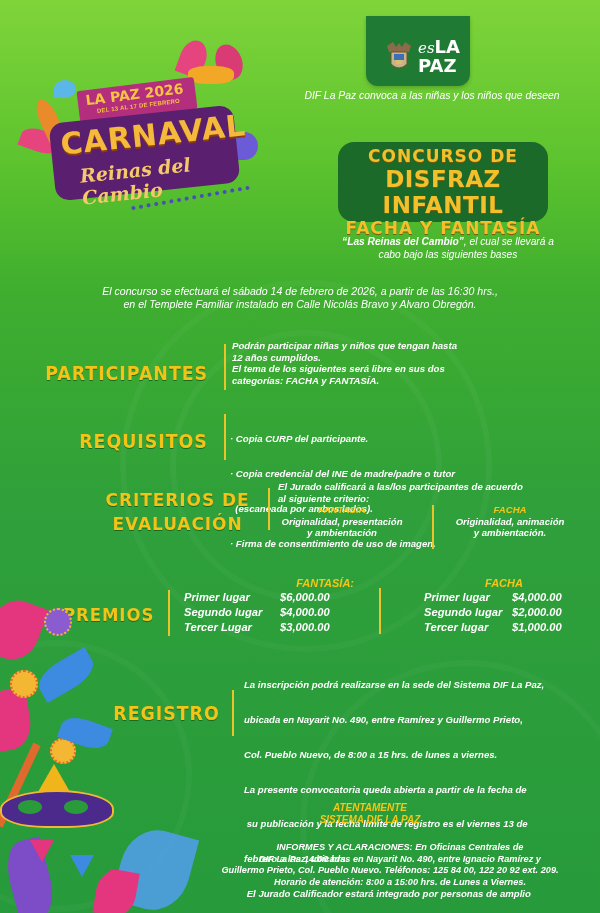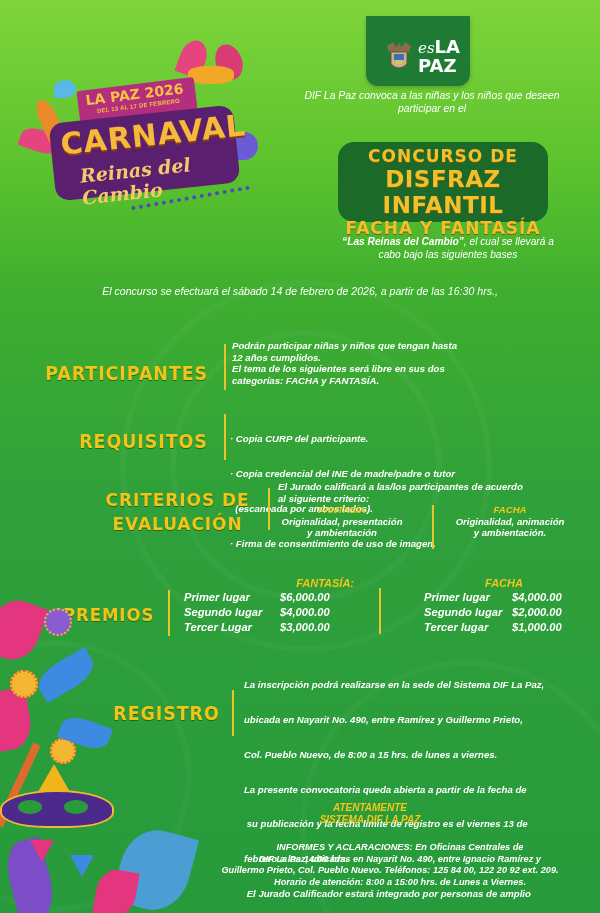--- a/index.html
+++ b/index.html
@@ -102,36 +102,36 @@
   </div>
   <div class="carn-body">
     <div class="carn-title">CARNAVAL</div>
     <div class="carn-sub">Reinas del Cambio</div>
   </div>
   <div style="position:absolute;left:110px;top:150px;width:120px;height:6px;border-bottom:4px dotted #4a4fb8;transform:rotate(-10deg);"></div>
 </div>
 
 <div class="abs italic" style="left:272px;top:90px;width:320px;text-align:center;font-size:10.4px;line-height:12.6px;">
   <div>DIF La Paz convoca a las niñas y los niños que deseen</div>
-  <div>participar en el</div>
 </div>
 
 <div class="title-box">
   <div style="font-size:17px;margin-top:4px;letter-spacing:1px;text-align:center;">CONCURSO DE</div>
   <div style="font-size:23px;line-height:26px;letter-spacing:.5px;">DISFRAZ INFANTIL</div>
   <div style="font-size:17px;letter-spacing:1px;">FACHA Y FANTASÍA</div>
 </div>
 
 <div class="abs italic" style="left:288px;top:236px;width:320px;text-align:center;font-size:10.2px;line-height:12.6px;">
   <div><span class="bold">“Las Reinas del Cambio”</span><span>, el cual se llevará a</span></div>
   <div>cabo bajo las siguientes bases</div>
 </div>
 
 <div class="abs italic" style="left:30px;top:285px;width:540px;text-align:center;font-size:10.6px;line-height:13.2px;">
   <div>El concurso se efectuará el sábado 14 de febrero de 2026, a partir de las 16:30 hrs.,</div>
+  <div>en el Templete Familiar instalado en Calle Nicolás Bravo y Alvaro Obregón.</div>
 </div>
 
 <div class="abs head" style="right:392px;top:362px;font-size:19px;">PARTICIPANTES</div>
 <div class="vbar" style="left:224px;top:344px;height:46px;"></div>
 <div class="abs body-text" style="left:232px;top:340px;width:260px;">
   <div>Podrán participar niñas y niños que tengan hasta</div>
   <div>12 años cumplidos.</div>
   <div>El  tema de los siguientes será libre en sus dos</div>
   <div>categorías: FACHA y FANTASÍA.</div>
 </div>

